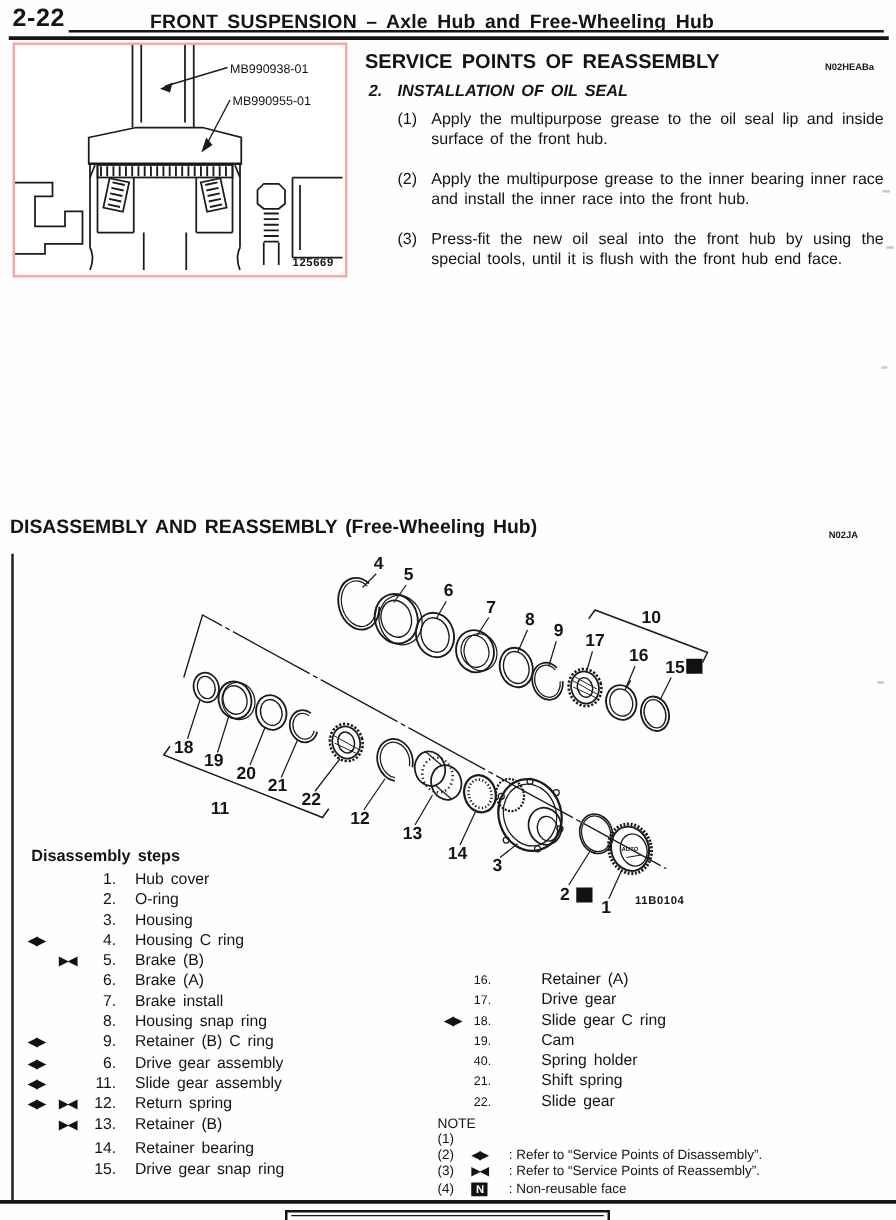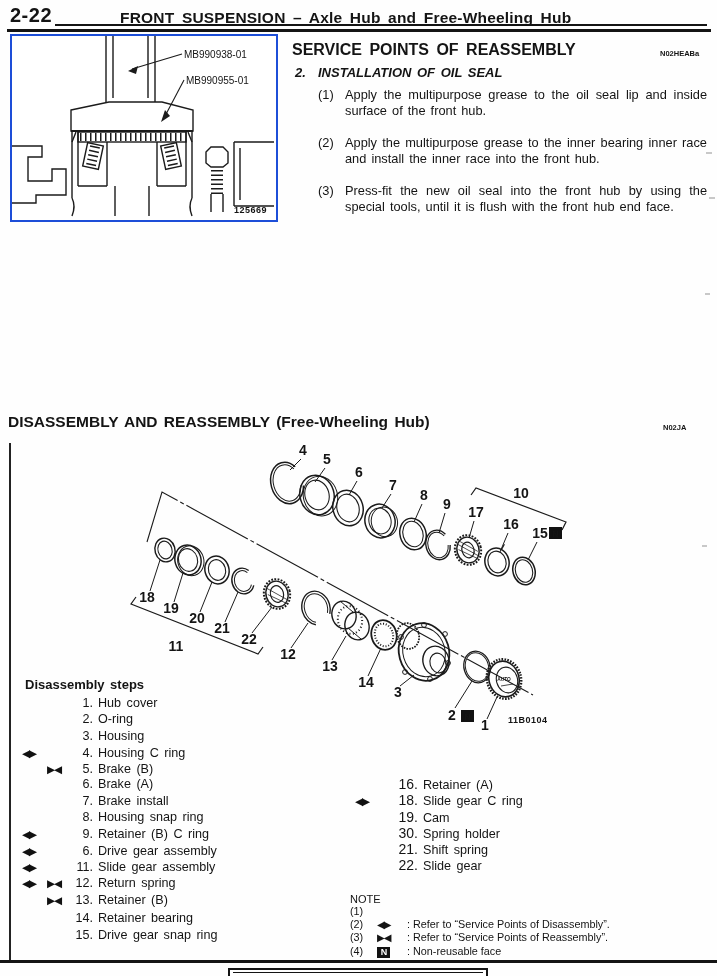--- a/index.html
+++ b/index.html
@@ -8,21 +8,21 @@
     font-family:"Liberation Sans","DejaVu Sans",sans-serif;color:#141414;
     overflow:hidden;
   }
   .abs{position:absolute}
   
   .pagenum{left:10px;top:4px;font-size:20px;font-weight:700;letter-spacing:.5px}
   .htitle{left:120px;top:9px;font-size:15.5px;font-weight:700;word-spacing:3px;letter-spacing:.2px}
   .hrule1{left:55px;top:24px;width:652px;height:2px;background:#141414}
   .hrule2{left:7px;top:29px;width:704px;height:3px;background:#141414}
   
-  .figbox{left:10px;top:34px;width:268px;height:188px;border:2px solid #1d4ed8;box-sizing:border-box;background:#fff}
+  .figbox{left:10px;top:34px;width:268px;height:188px;border:2px solid #fca5a5;box-sizing:border-box;background:#fff}
   
   .sptitle{left:292px;top:41px;font-size:16px;font-weight:700;word-spacing:3px}
   .spcode{left:660px;top:49px;font-size:7.5px;font-weight:700}
   .subnum{left:295px;top:65px;font-size:13px;font-weight:700;font-style:italic}
   .subtitle{left:318px;top:65px;font-size:13px;font-weight:700;font-style:italic;word-spacing:2px}
   .step{left:318px;width:390px;display:flex}
   .step .n{width:27px;flex:none;font-size:12.8px;line-height:16px}
   .step .tx{width:362px;font-size:12.8px;line-height:16px;text-align:justify;word-spacing:1.5px}
   .s1{top:87px}.s2{top:135px}.s3{top:183px}
   
@@ -32,22 +32,22 @@
   
   .liststitle{left:25px;top:677px;font-size:13px;font-weight:700;word-spacing:2px}
   .list{left:0;display:block}
   .listL{left:22px;top:696px;width:330px}
   .listR{left:355px;top:776px;width:330px}
   .row{display:flex;height:16.3px;align-items:baseline}
   .row .m1,.row .m2{flex:none;font-size:10.5px;letter-spacing:-1px;color:#111;line-height:16.3px}
   .listL .m1{width:25px}.listL .m2{width:25px}
   .listL .num{flex:none;width:21px;text-align:right;font-size:12.6px}
   .listR .m1{width:24px}
-  .listR .num{flex:none;width:39px;text-align:right;font-size:14px}
-  .row .lbl{margin-left:5px;font-size:12.6px;word-spacing:2px;white-space:nowrap}
+  .listR .num{flex:none;width:39px;text-align:left;font-size:10px}
+  .row .lbl{margin-left:15px;font-size:12.6px;word-spacing:2px;white-space:nowrap}
   .gaptop{margin-top:3.5px}
   
   .note{left:350px;top:893px;width:365px;font-size:10.8px;line-height:12.4px}
   .note .ntitle{font-size:11px}
   .nrow{display:flex;align-items:baseline}
   .nrow .nn{flex:none;width:27px}
   .nrow .sy{flex:none;width:30px;font-size:10px;letter-spacing:-1px}
   .nbox{display:inline-block;background:#111;color:#fff;font-weight:700;font-size:9px;width:13px;height:11px;line-height:11.5px;text-align:center;vertical-align:baseline}
   .bottomrule{left:0;top:960px;width:717px;height:3px;background:#141414}
   .nextbox{left:228px;top:968px;width:260px;height:8px;border:2px solid #141414;border-bottom:none;box-sizing:border-box}
@@ -394,32 +394,37 @@
     </div>
 </div>
 
 <div class="abs list listR">
   <div class="row">
       <span class="m1"></span>
       <span class="num">16.</span>
       <span class="lbl">Retainer (A)</span>
     </div>
   <div class="row">
+      <span class="m1"></span>
+      <span class="num">17.</span>
+      <span class="lbl">Drive gear</span>
+    </div>
+  <div class="row">
       <span class="m1">◀▶</span>
       <span class="num">18.</span>
       <span class="lbl">Slide gear C ring</span>
     </div>
   <div class="row">
       <span class="m1"></span>
       <span class="num">19.</span>
       <span class="lbl">Cam</span>
     </div>
   <div class="row">
       <span class="m1"></span>
-      <span class="num">30.</span>
+      <span class="num">40.</span>
       <span class="lbl">Spring holder</span>
     </div>
   <div class="row">
       <span class="m1"></span>
       <span class="num">21.</span>
       <span class="lbl">Shift spring</span>
     </div>
   <div class="row">
       <span class="m1"></span>
       <span class="num">22.</span>

